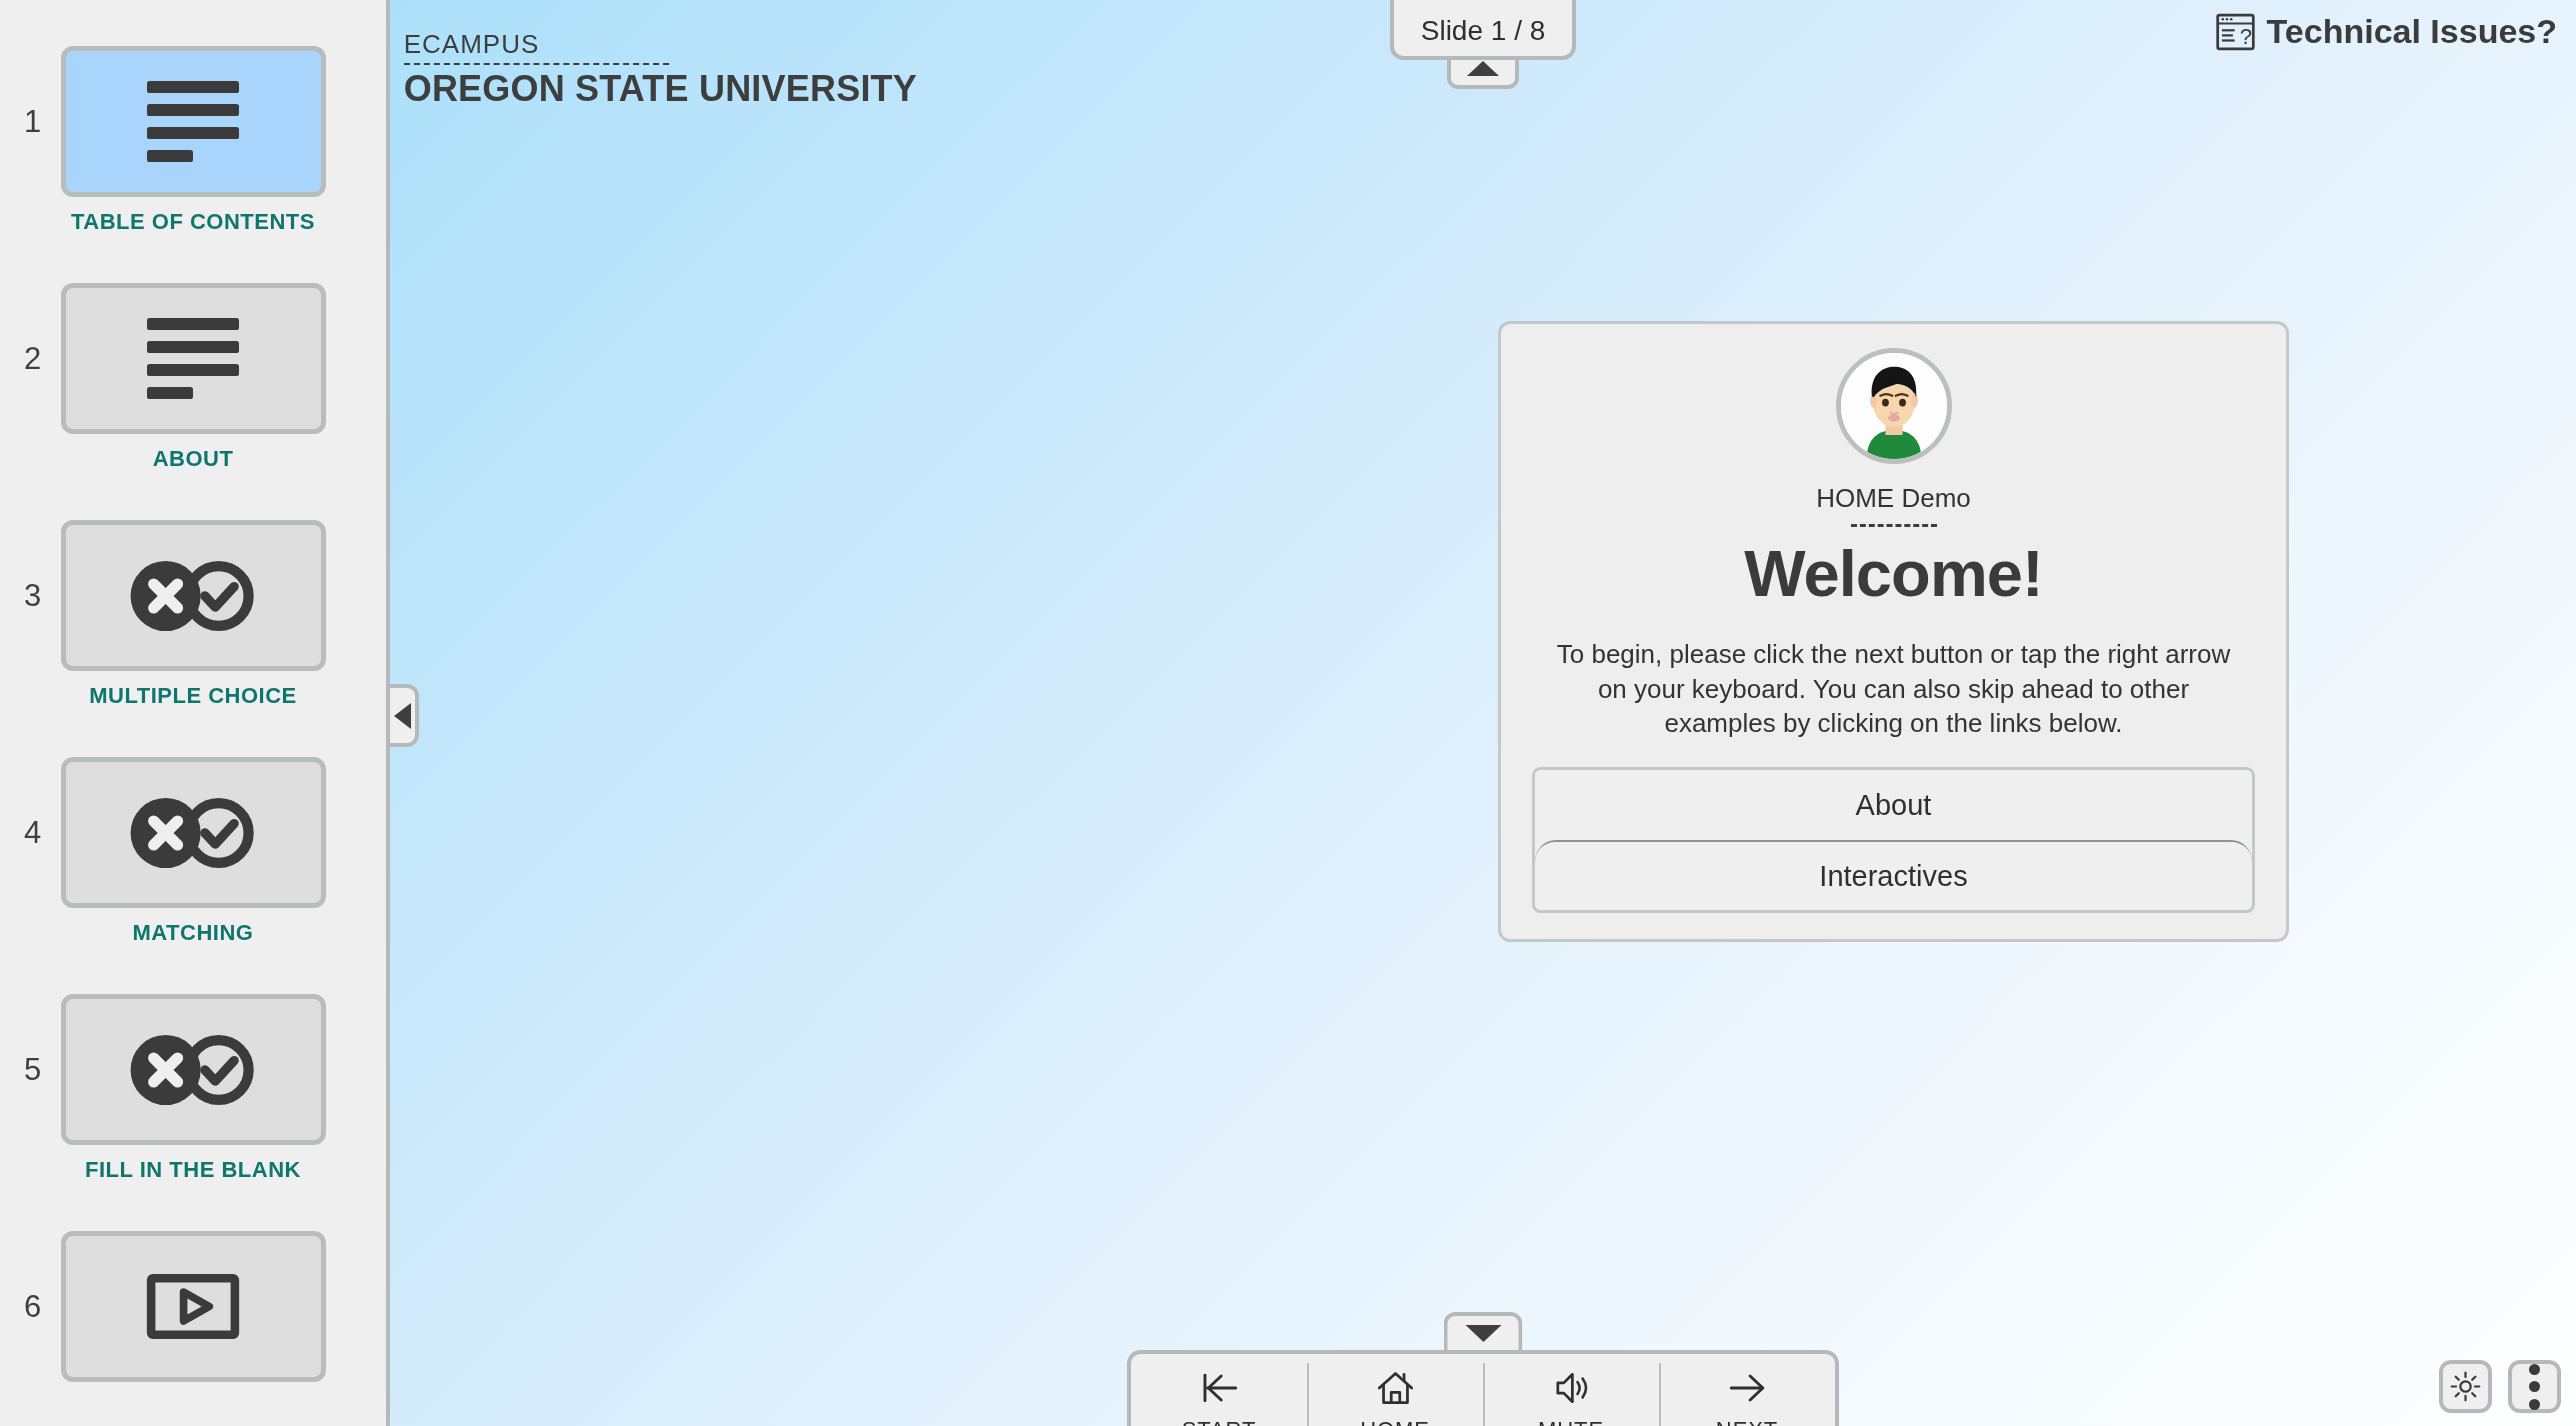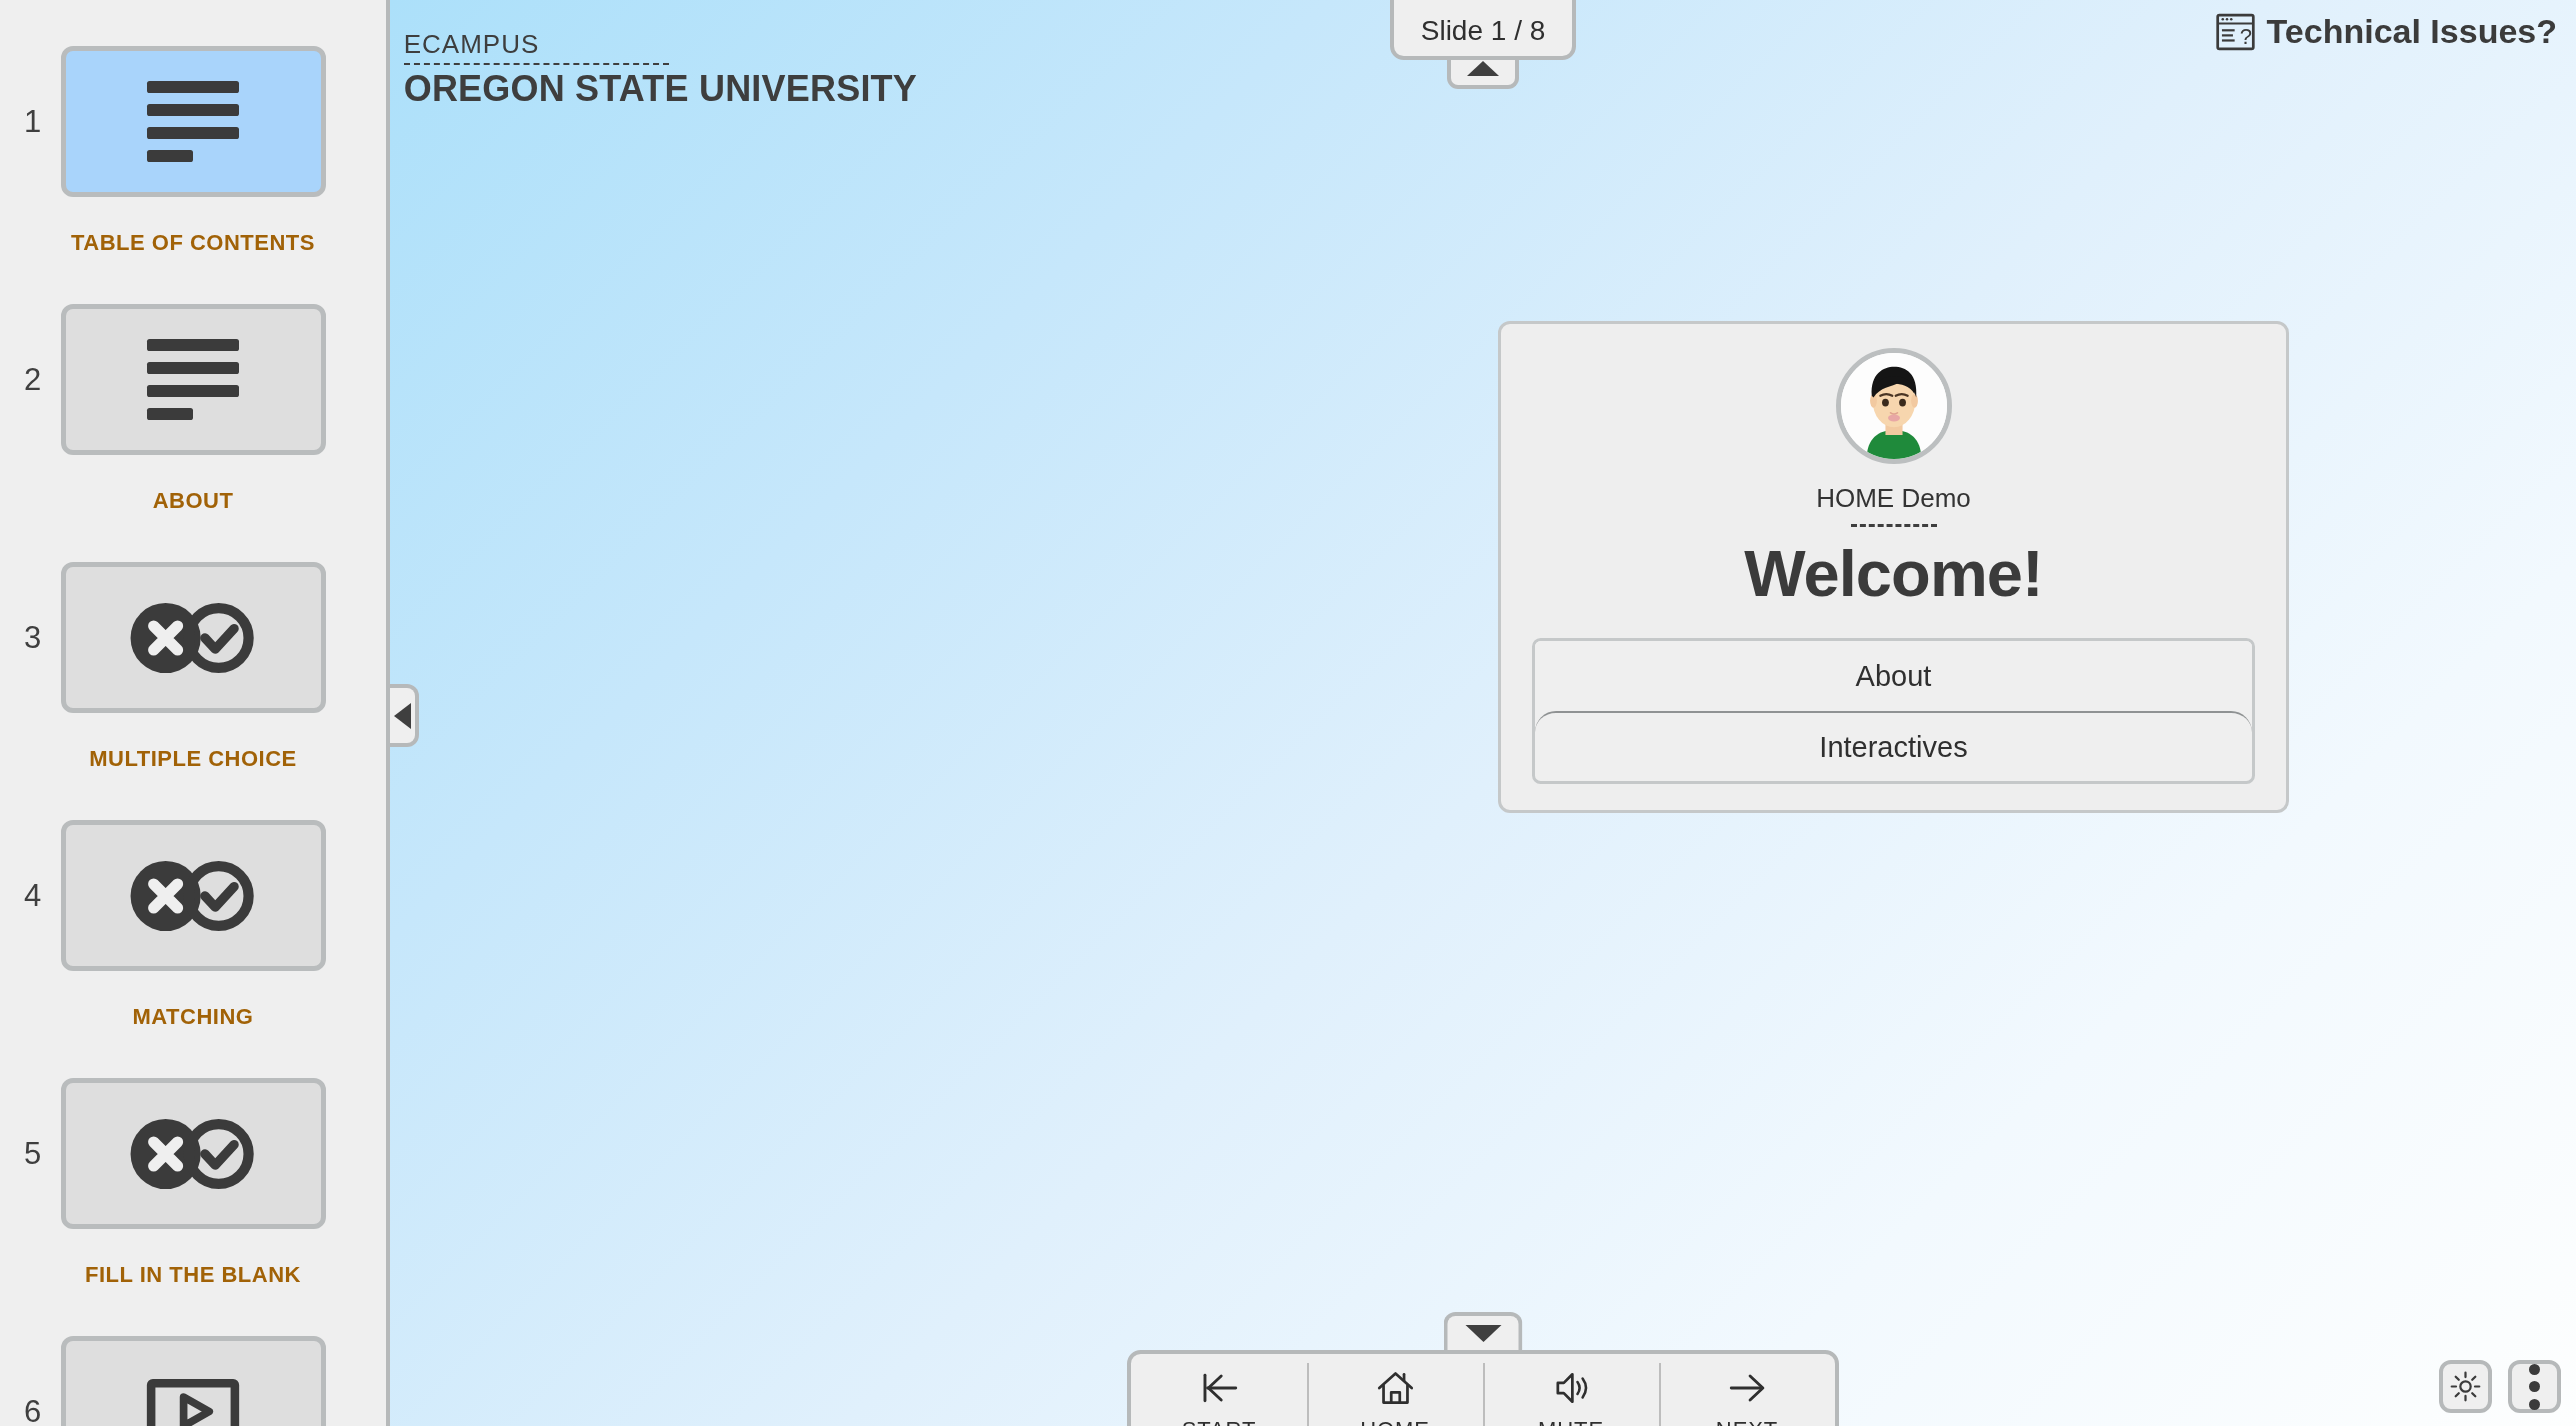--- a/index.html
+++ b/index.html
@@ -50,25 +50,25 @@
     width: 265px; height: 151px;
     border: 5.1px solid #b9bcbd;
     border-radius: 12px;
     background: #dedede;
     display: flex;
     align-items: center;
     justify-content: center;
   }
   .thumb.active { background: #a9d4fb; }
   .slide-label {
-    margin-top: 33px;
+    margin-top: 12px;
     font-size: 22px;
     font-weight: bold;
     letter-spacing: 0.5px;
-    color: #a16207;
+    color: #0f766e;
     text-align: center;
   }
 
   
   .icon-list { display: flex; flex-direction: column; gap: 11px; align-items: flex-start; }
   .icon-list i { display:block; height: 12px; background: #3b3b3b; border-radius: 2.6px; }
   .icon-list i:nth-child(1){ width: 92px; }
   .icon-list i:nth-child(2){ width: 92px; }
   .icon-list i:nth-child(3){ width: 92px; }
   .icon-list i:nth-child(4){ width: 46px; }
@@ -462,20 +462,21 @@
           <ellipse cx="52" cy="58" rx="4" ry="4.6" fill="#3a2a1c"></ellipse>
           <ellipse cx="72" cy="58" rx="4" ry="4.6" fill="#3a2a1c"></ellipse>
           <path d="M58 70 q4 3 8 0" stroke="#e0a38f" stroke-width="2" fill="none" stroke-linecap="round"></path>
           <ellipse cx="62" cy="76" rx="7" ry="4" fill="#e8a7a5"></ellipse>
         </svg>
       </div>
 
       <div id="card-subtitle">HOME Demo</div>
       <div id="card-rule"></div>
       <h1 id="card-title">Welcome!</h1>
+      <p id="card-body">To begin, please click the next button or tap the right arrow on your keyboard. You can also skip ahead to other examples by clicking on the links below.</p>
 
       <div id="link-group">
         <div class="link-btn">About</div>
         <div class="link-btn">Interactives</div>
       </div>
 
     </section>
 
     <div id="navbar-wrap">
       <div id="navbar-tab">

